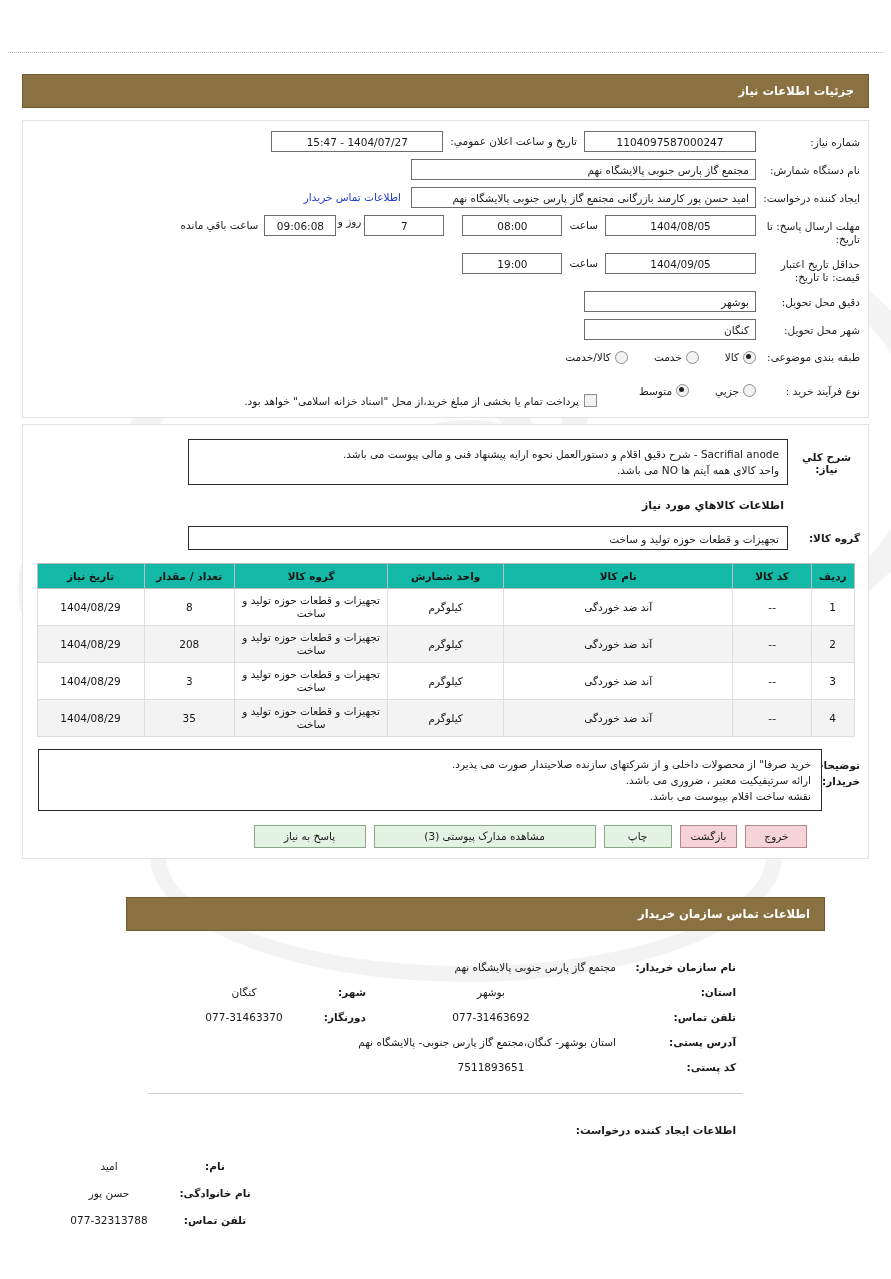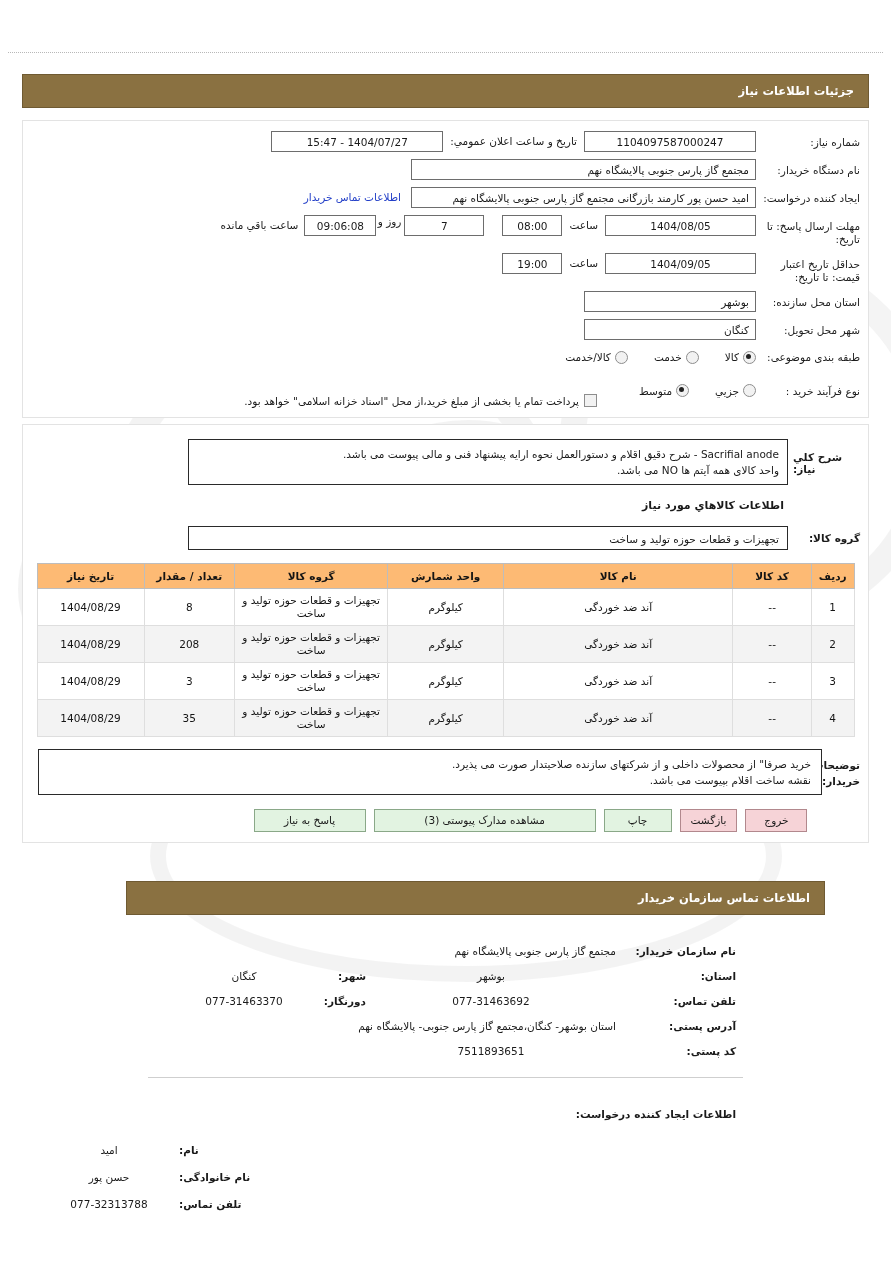--- a/index.html
+++ b/index.html
@@ -100,21 +100,21 @@
     box-sizing:border-box;
     white-space:nowrap;
     overflow:hidden;
   }
   .fbox.num{text-align:center;font-family:"DejaVu Sans","Liberation Sans",sans-serif;}
   .w-need{width:172px;}
   .w-date{width:172px;text-align:center;}
   .w-org{width:345px;}
   .w-creator{width:345px;}
   .w-bigdate{width:151px;text-align:center;}
-  .w-time{width:60px;text-align:center;}
+  .w-time{width:100px;text-align:center;}
   .w-days{width:80px;text-align:center;}
   .w-clock{width:72px;text-align:center;}
   .w-prov{width:172px;}
   .w-city{width:172px;}
 
   .inline-lbl{
     padding:0 7px;
     font-size:10.5px;
     line-height:21px;
     white-space:nowrap;
@@ -181,21 +181,21 @@
     display:inline-block;
     margin-left:5px;
     flex:0 0 11px;
   }
   .pay-note{font-size:10.5px;}
 
   
   .desc-row{display:flex;align-items:flex-start;margin-top:4px;}
   .desc-lbl{
     width:72px;flex:0 0 72px;
-    text-align:left;font-weight:bold;font-size:10.5px;
+    text-align:center;font-weight:bold;font-size:10.5px;
     padding-top:12px;padding-left:5px;box-sizing:border-box;
   }
   .desc-box{
     flex:0 0 600px;
     width:600px;
     border:1px solid #2a2a2a;
     min-height:44px;
     padding:6px 8px;
     font-size:10.5px;
     line-height:16px;
@@ -222,21 +222,21 @@
 
   
   table.goods{
     border-collapse:collapse;
     width:818px;
     margin:13px auto 0 auto;
     font-size:10.5px;
     background:#fff;
   }
   table.goods th{
-    background:#fdba74;
+    background:#14b8a6;
     border:1px solid #bdbdbd;
     font-weight:bold;
     padding:6px 4px;
     text-align:center;
     font-size:10.5px;
     color:#141414;
   }
   table.goods td{
     border:1px solid #dedede;
     padding:5px 4px;
@@ -331,21 +331,21 @@
   .rrow{
     display:flex;
     align-items:center;
     font-size:10.5px;
     margin-bottom:15px;
     padding-right:640px;
   }
   .rkey{
     font-weight:bold;
     width:82px;flex:0 0 82px;
-    text-align:left;
+    text-align:center;
     padding-left:10px;
     box-sizing:border-box;
   }
   .rval{
     width:120px;flex:0 0 120px;
     text-align:center;
   }
 </style>
 </head>
 <body>
@@ -371,21 +371,21 @@
     <div class="panel panel-top">
 
       <div class="frow">
         <div class="flabel">شماره نیاز:</div>
         <div class="fbox w-need num">1104097587000247</div>
         <div class="inline-lbl">تاریخ و ساعت اعلان عمومي:</div>
         <div class="fbox w-date num">1404/07/27 - 15:47</div>
       </div>
 
       <div class="frow">
-        <div class="flabel">نام دستگاه خریدار:</div>
+        <div class="flabel">نام دستگاه شمارش:</div>
         <div class="fbox w-org">مجتمع گاز پارس جنوبی پالایشگاه نهم</div>
       </div>
 
       <div class="frow">
         <div class="flabel">ایجاد کننده درخواست:</div>
         <div class="fbox w-creator">امید حسن پور کارمند بازرگانی مجتمع گاز پارس جنوبی پالایشگاه نهم</div>
         <a class="link">اطلاعات تماس خریدار</a>
       </div>
 
       <div class="frow">
@@ -400,21 +400,21 @@
       </div>
 
       <div class="frow">
         <div class="flabel">حداقل تاریخ اعتبار قیمت: تا تاریخ:</div>
         <div class="fbox w-bigdate num">1404/09/05</div>
         <div class="inline-lbl">ساعت</div>
         <div class="fbox w-time num">19:00</div>
       </div>
 
       <div class="frow">
-        <div class="flabel">استان محل سازنده:</div>
+        <div class="flabel">دقیق محل تحویل:</div>
         <div class="fbox w-prov">بوشهر</div>
       </div>
 
       <div class="frow">
         <div class="flabel">شهر محل تحویل:</div>
         <div class="fbox w-city">کنگان</div>
       </div>
 
       <div class="radio-row">
         <div class="flabel">طبقه بندی موضوعی:</div>
@@ -519,20 +519,21 @@
         </tbody>
       </table>
 
       <div class="notes-row">
         <div class="notes-lbl">
           <div>توضیحات</div>
           <div>خریدار:</div>
         </div>
         <div class="notes-box">
           <div>خرید صرفا" از محصولات داخلی و از شرکتهای سازنده صلاحیتدار صورت می پذیرد.</div>
+          <div>ارائه سرتیفیکیت معتبر ، ضروری می باشد.</div>
           <div>نقشه ساخت اقلام بپیوست می باشد.</div>
         </div>
       </div>
 
       <div class="btn-row">
         <div class="btn btn-pink btn-exit">خروج</div>
         <div class="btn btn-pink btn-back">بازگشت</div>
         <div class="btn btn-green btn-print">چاپ</div>
         <div class="btn btn-green btn-docs">مشاهده مدارک پیوستی (3)</div>
         <div class="btn btn-green btn-answer">پاسخ به نیاز</div>

